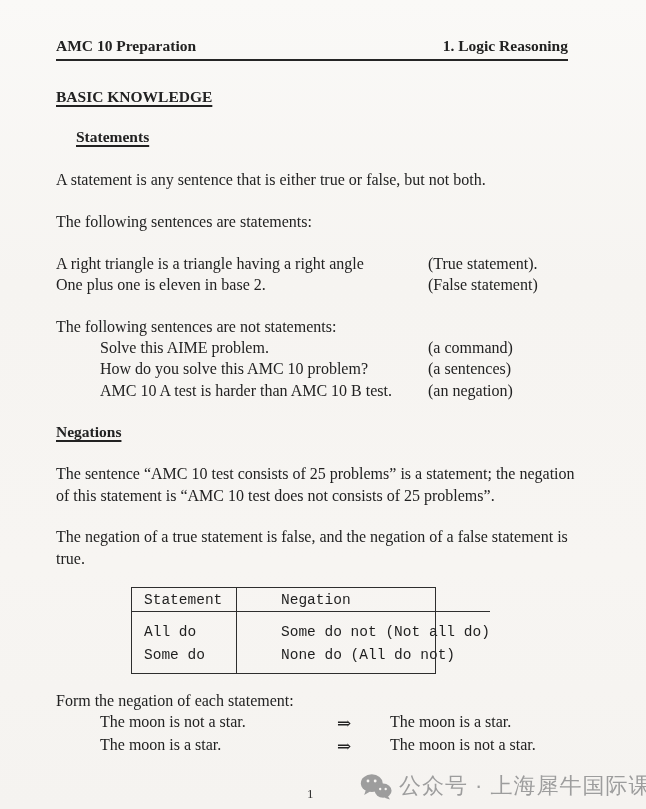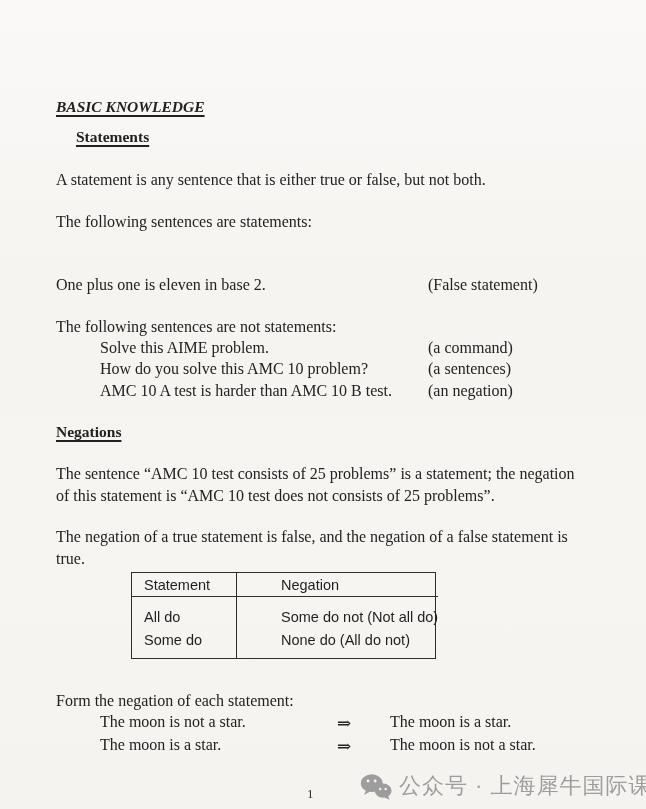--- a/index.html
+++ b/index.html
@@ -21,40 +21,40 @@
     display:flex; justify-content:space-between;
     font-weight:bold; font-size:15.5px;
     padding-bottom:4px; border-bottom:2px solid #262626;
   }
 
   
   .heading {
     left:56px; font-weight:bold; font-size:15.5px;
     text-decoration:underline; text-decoration-thickness:1.5px; text-underline-offset:3px;
   }
-  .h-basic { top:98px;font-style:italic; }
+  .h-basic { top:88px; }
   .h-statements { top:128px;margin-left:20px; }
   .h-negations { top:423px; }
 
   
   .bodyline { left:56px; font-size:16px; }
   .row { left:56px; width:560px; height:21px; font-size:16px; }
   .row .stmt { position:absolute; left:0; white-space:nowrap; }
   .row.indent .stmt { left:44px; }
   .row .note { position:absolute; left:372px; white-space:nowrap; }
 
   .para { left:56px; font-size:16px; line-height:22px; }
   .para span { display:block; white-space:nowrap; }
 
   
   .neg-table {
-    position:absolute; left:131px; top:572px; width:303px;
+    position:absolute; left:131px; top:587px; width:303px;
     border:1.5px solid #2e2e2e;
     display:grid; grid-template-columns:105px 1fr; grid-template-rows:24px auto;
-    font-family:Liberation Sans, sans-serif;
+    font-family:Liberation Mono, monospace;
     font-size:14.5px; color:#1f1f1f; background:transparent;
   }
   .neg-table .c1 { border-right:1.5px solid #2e2e2e; }
   .neg-table .head { border-bottom:1.5px solid #2e2e2e; display:flex; align-items:center; }
   .neg-table .head.c1 { padding-left:12px; }
   .neg-table .head.c2 { padding-left:44px; }
   .neg-table .bodycell { padding-top:9px; padding-bottom:6px; line-height:23px; }
   .neg-table .bodycell.c1 { padding-left:12px; }
   .neg-table .bodycell.c2 { padding-left:44px; }
   .neg-table .bodycell span { display:block; white-space:nowrap; }
@@ -72,27 +72,35 @@
     color:#9d9d9d; font-size:22px; letter-spacing:1px;
     font-family:"Liberation Sans","DejaVu Sans",sans-serif;
   }
   .wm-icon { display:inline-flex; }
 </style>
 </head>
 <body>
 
 <div class="page">
 
+  <div class="abs hdr">
+    <span>AMC 10 Preparation</span>
+    <span>1. Logic Reasoning</span>
+  </div>
 
   <div class="abs heading h-basic">BASIC KNOWLEDGE</div>
   <div class="abs heading h-statements">Statements</div>
 
   <div class="abs bodyline" style="top:171px">A statement is any sentence that is either true or false, but not both.</div>
   <div class="abs bodyline" style="top:213px">The following sentences are statements:</div>
 
+  <div class="abs row" style="top:255px">
+    <span class="stmt">A right triangle is a triangle having a right angle</span>
+    <span class="note">(True statement).</span>
+  </div>
   <div class="abs row" style="top:276px">
     <span class="stmt">One plus one is eleven in base 2.</span>
     <span class="note">(False statement)</span>
   </div>
 
   <div class="abs bodyline" style="top:318px">The following sentences are not statements:</div>
 
   <div class="abs row indent" style="top:339px">
     <span class="stmt">Solve this AIME problem.</span>
     <span class="note">(a command)</span>

